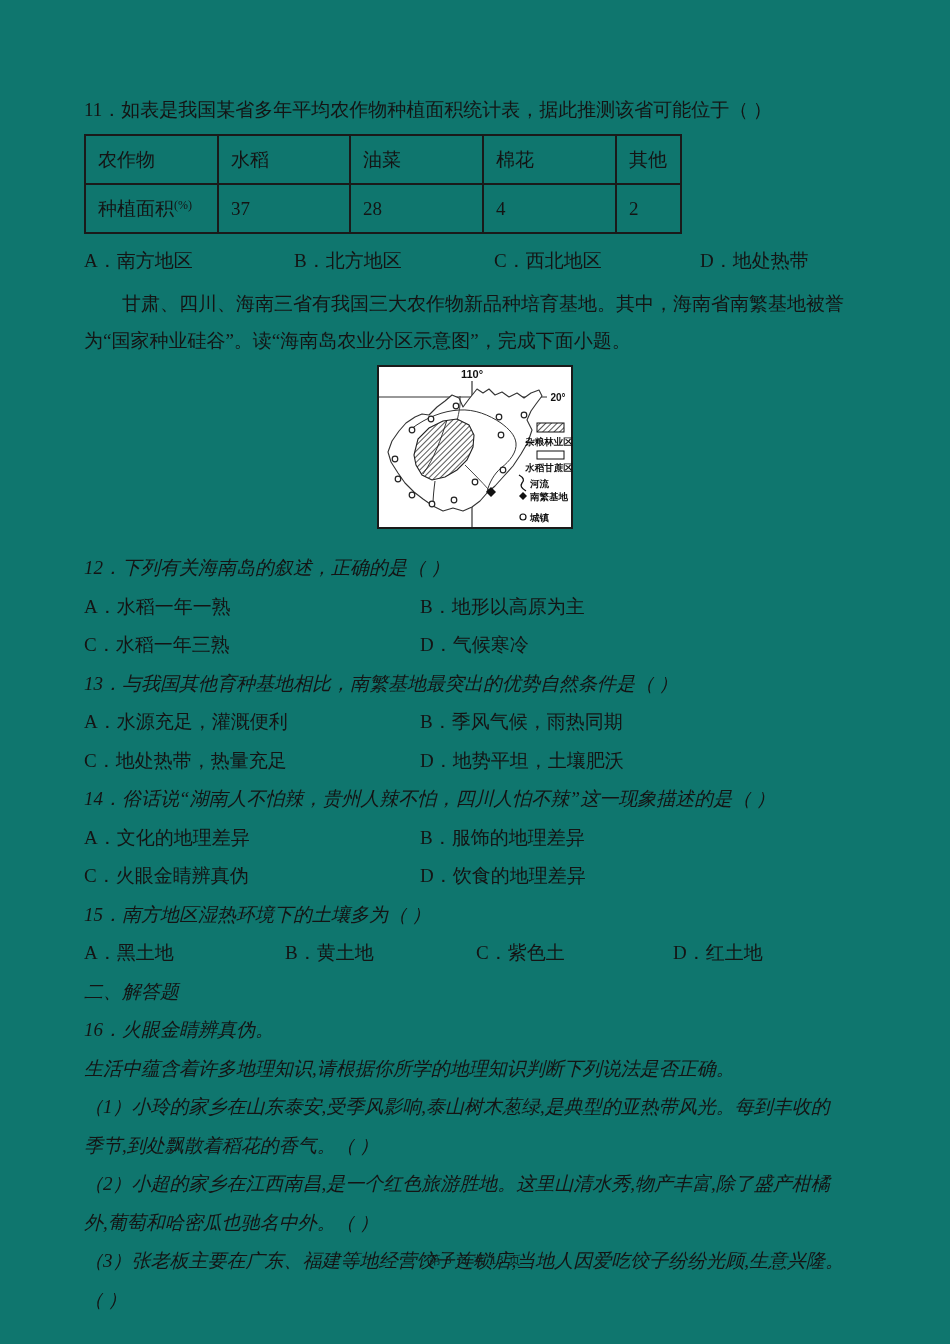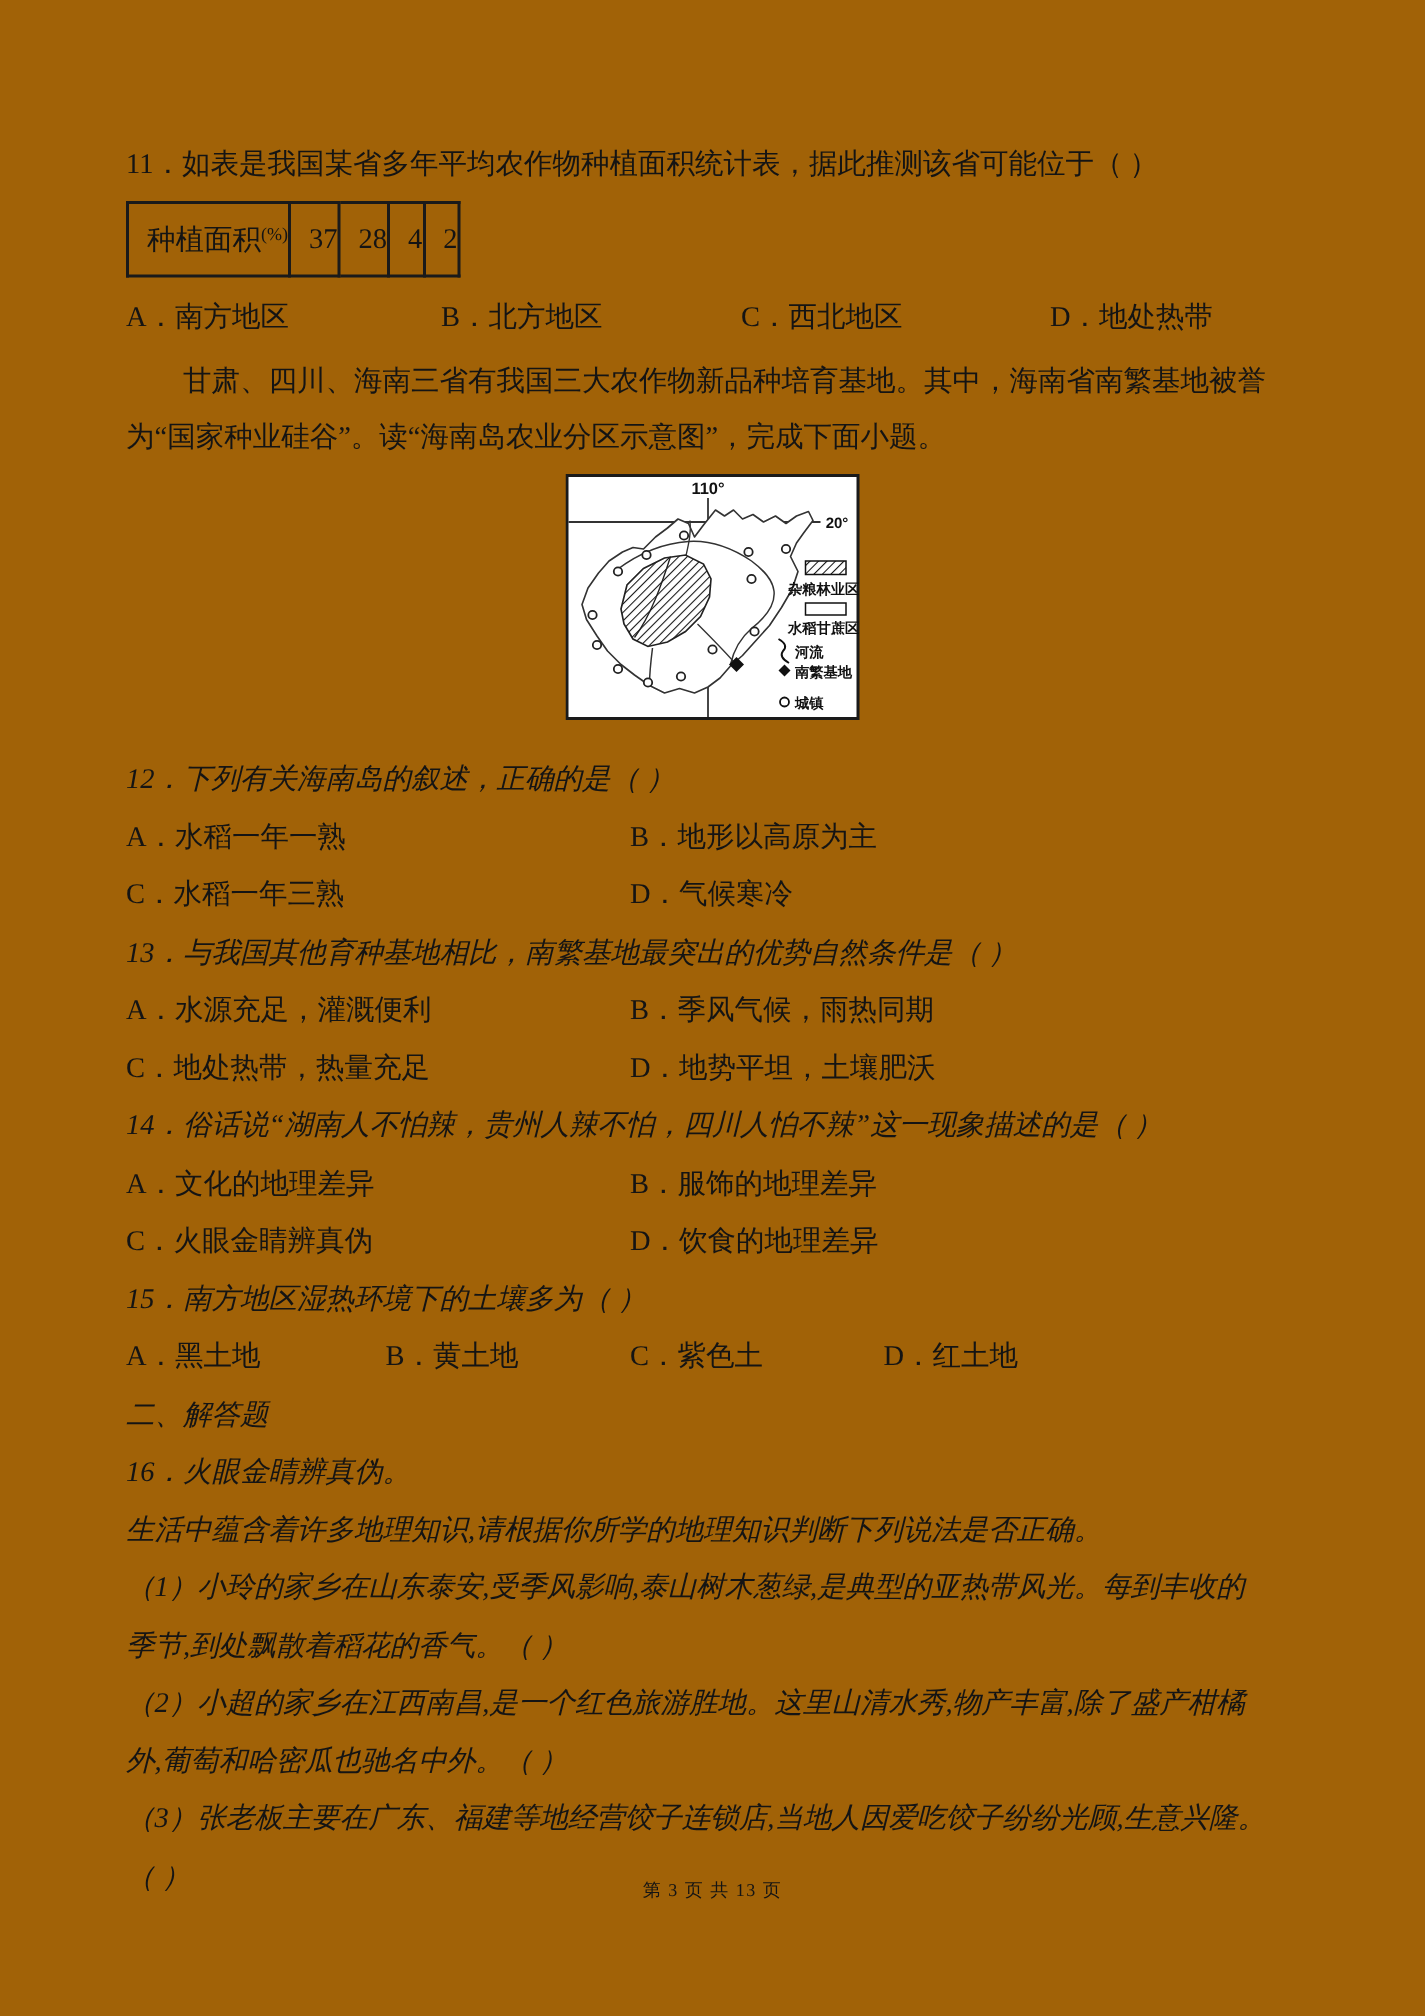--- a/index.html
+++ b/index.html
@@ -1,21 +1,21 @@
 <!DOCTYPE html>
 <html><head>
 <meta charset="utf-8">
 <style>
   html,body{margin:0;padding:0;background:#ffffff;}
   .page{
     position:relative;
     width:950px;height:1344px;
     box-sizing:border-box;
     padding:96px 82px 0 84px;
-    background:#a16207;
+    background:#0f766e;
     color:#141414;
     font-family:"Liberation Serif","DejaVu Serif",serif;
     font-size:19px;
     overflow:hidden;
   }
   .line{line-height:27px;margin:0;}
   .stem{white-space:pre-line;}
   .crop-table{
     border-collapse:collapse;
     margin:11px 0 13px 0;
@@ -35,39 +35,46 @@
   .indent{text-indent:2em;}
   .map-wrap{
     width:100%;
     text-align:center;
     margin:6px 0 14px 0;
   }
   .map-wrap svg{display:inline-block;}
   .flow{line-height:38.5px;}
   .flow .row{white-space:pre-line;font-style:italic;}
   .flow .grid2{display:grid;grid-template-columns:336px auto;}
-  .flow .grid4{display:grid;grid-template-columns:173px 163px 169px auto;}
+  .flow .grid4{display:grid;grid-template-columns:173px 163px 169px auto;gap:28px;}
   .footer{
     position:absolute;
     left:0;top:1252px;width:100%;
     text-align:center;
     font-size:12px;
     letter-spacing:1px;
   }
   .maplabel{font-family:"Liberation Sans","DejaVu Sans",sans-serif;font-weight:bold;}
 </style>
 </head>
 <body>
 
 <div class="page">
 
   <p class="line stem">11．如表是我国某省多年平均农作物种植面积统计表，据此推测该省可能位于（  ）</p>
 
   <table class="crop-table">
     <tbody>
+        <tr>
+      <td style="width:119px">农作物</td>
+      <td style="width:118px">水稻</td>
+      <td style="width:119px">油菜</td>
+      <td style="width:119px">棉花</td>
+      <td style="width:51px">其他</td>
+    </tr>
     <tr>
       <td><span>种植面积</span><span class="unit-sup">(%)</span></td>
       <td>37</td>
       <td>28</td>
       <td>4</td>
       <td>2</td>
     </tr>
   </tbody>
     </table>
 

